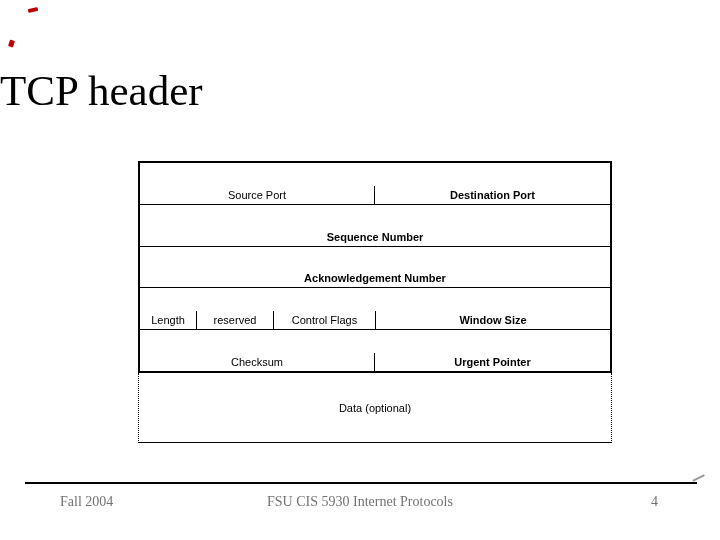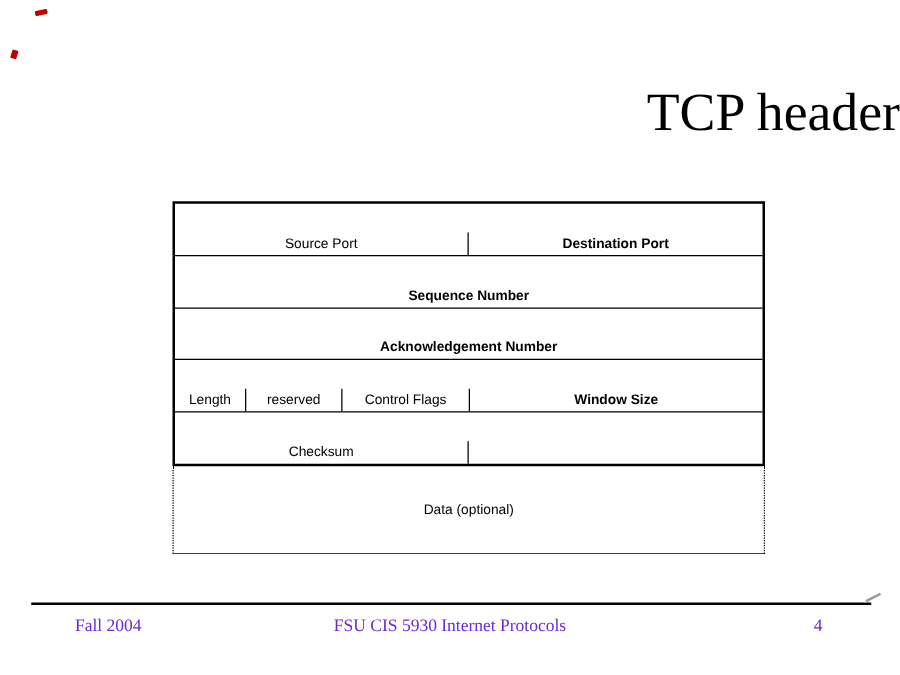--- a/index.html
+++ b/index.html
@@ -19,21 +19,21 @@
   
   .red-mark { position: absolute; background: var(--annotation-red, #c00000); border-radius: 1px; }
   .red-mark.m1 { left: 28px; top: 8px; width: 10px; height: 4px; transform: rotate(-12deg); }
   .red-mark.m2 { left: 9px; top: 40px; width: 5px; height: 7px; transform: rotate(18deg); }
 
   .title {
     position: absolute;
     left: 0; top: 68px;
     width: 720px;
     margin: 0;
-    text-align: right;
+    text-align: left;
     font-family: "Liberation Serif", serif;
     font-weight: normal;
     font-size: 43px;
     line-height: 1.05;
     color: #000000;
     letter-spacing: 0px;
   }
 
   
   .tcp-table {
@@ -94,21 +94,21 @@
     width: 13px; height: 1.5px;
     background: #9a9a9a;
     transform: rotate(-27deg);
   }
   .footer-text {
     position: absolute;
     left: 0; top: 494px;
     width: 592px; height: 16px;
     font-family: "Liberation Serif", serif;
     font-size: 14px;
-    color: #6d28d9;
+    color: #737373;
   }
   .footer-left  { position: absolute; left: 60px;  top: 0; }
   .footer-center{ position: absolute; left: 0; top: 0; width: 720px; text-align: center; }
   .footer-right { position: absolute; left: 651px; top: 0; }
 </style>
 </head>
 <body>
 
 <div class="slide">
 
@@ -129,20 +129,21 @@
         <div class="tcell grow">Acknowledgement Number</div>
       </div>
       <div class="trow">
         <div class="tcell" style="width: 57px;">Length</div>
         <div class="tcell" style="width: 77px;">reserved</div>
         <div class="tcell" style="width: 102px;">Control Flags</div>
         <div class="tcell grow">Window Size</div>
       </div>
       <div class="trow">
         <div class="tcell" style="width: 235px;">Checksum</div>
+        <div class="tcell grow">Urgent Pointer</div>
       </div>
     </div>
 
   <div class="data-box">
     <span>Data (optional)</span>
   </div>
 
   <div class="footer-line"></div>
   <div class="footer-tick"></div>
 

